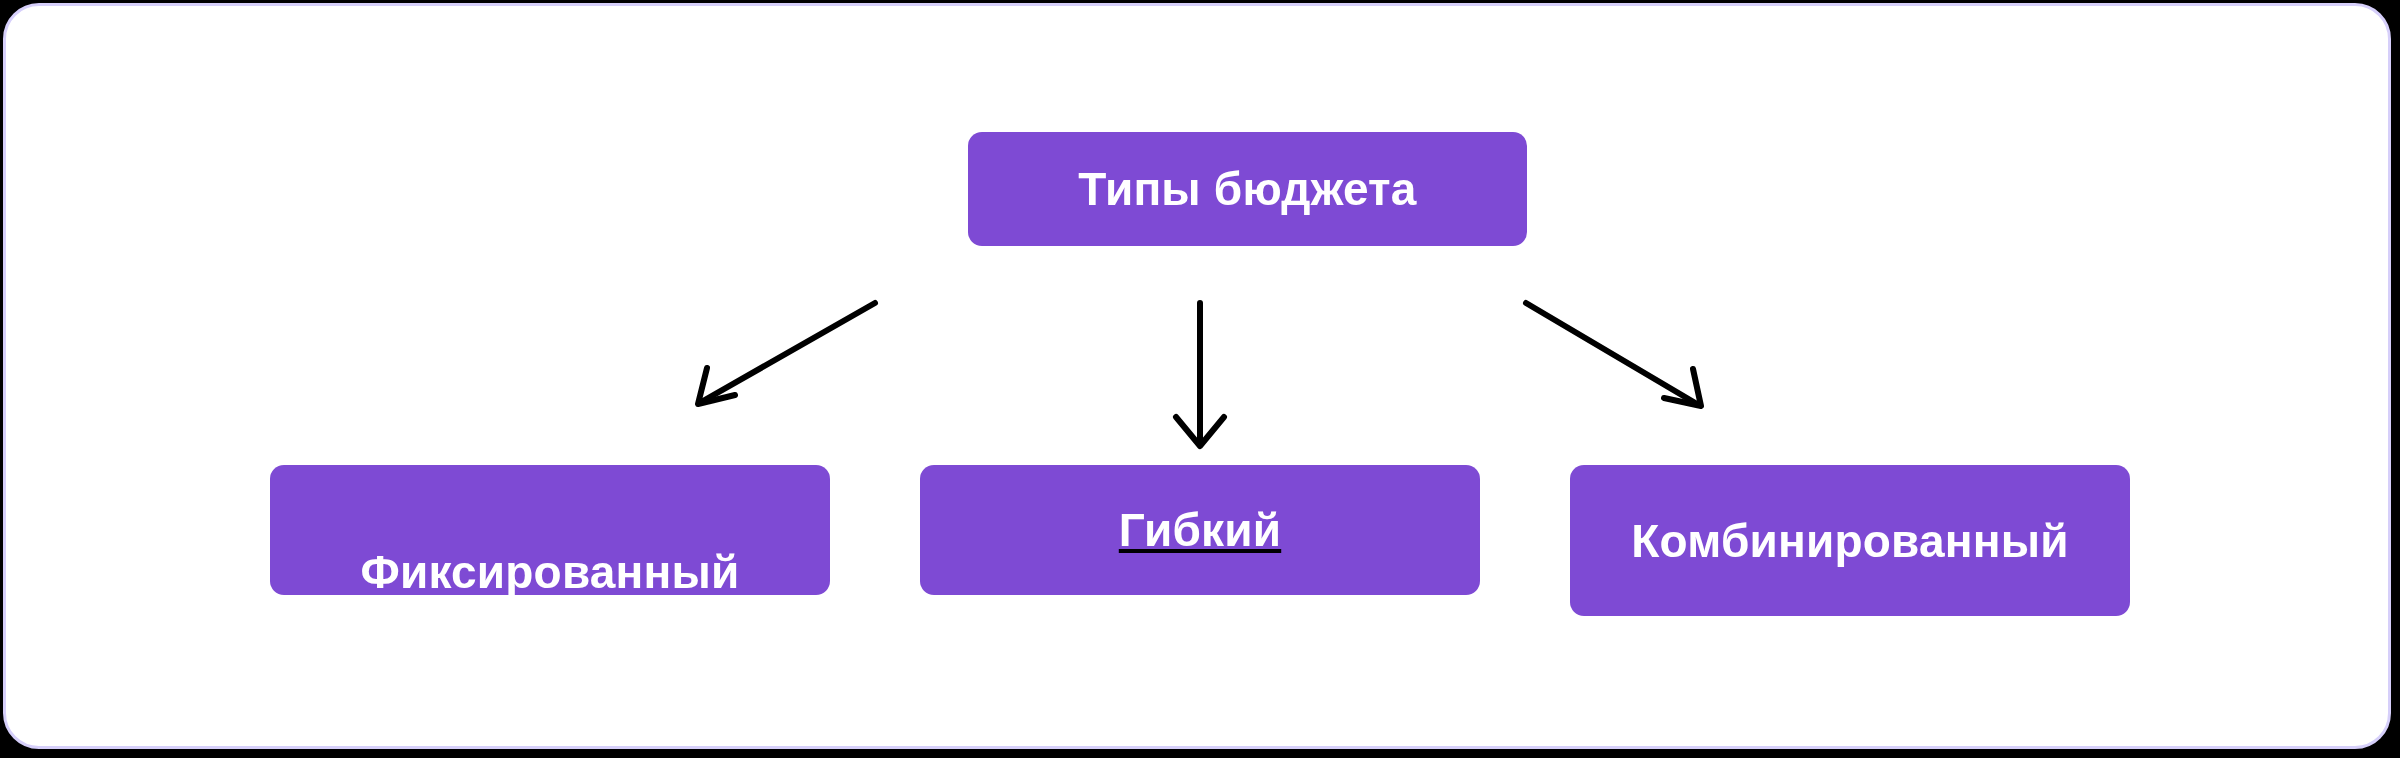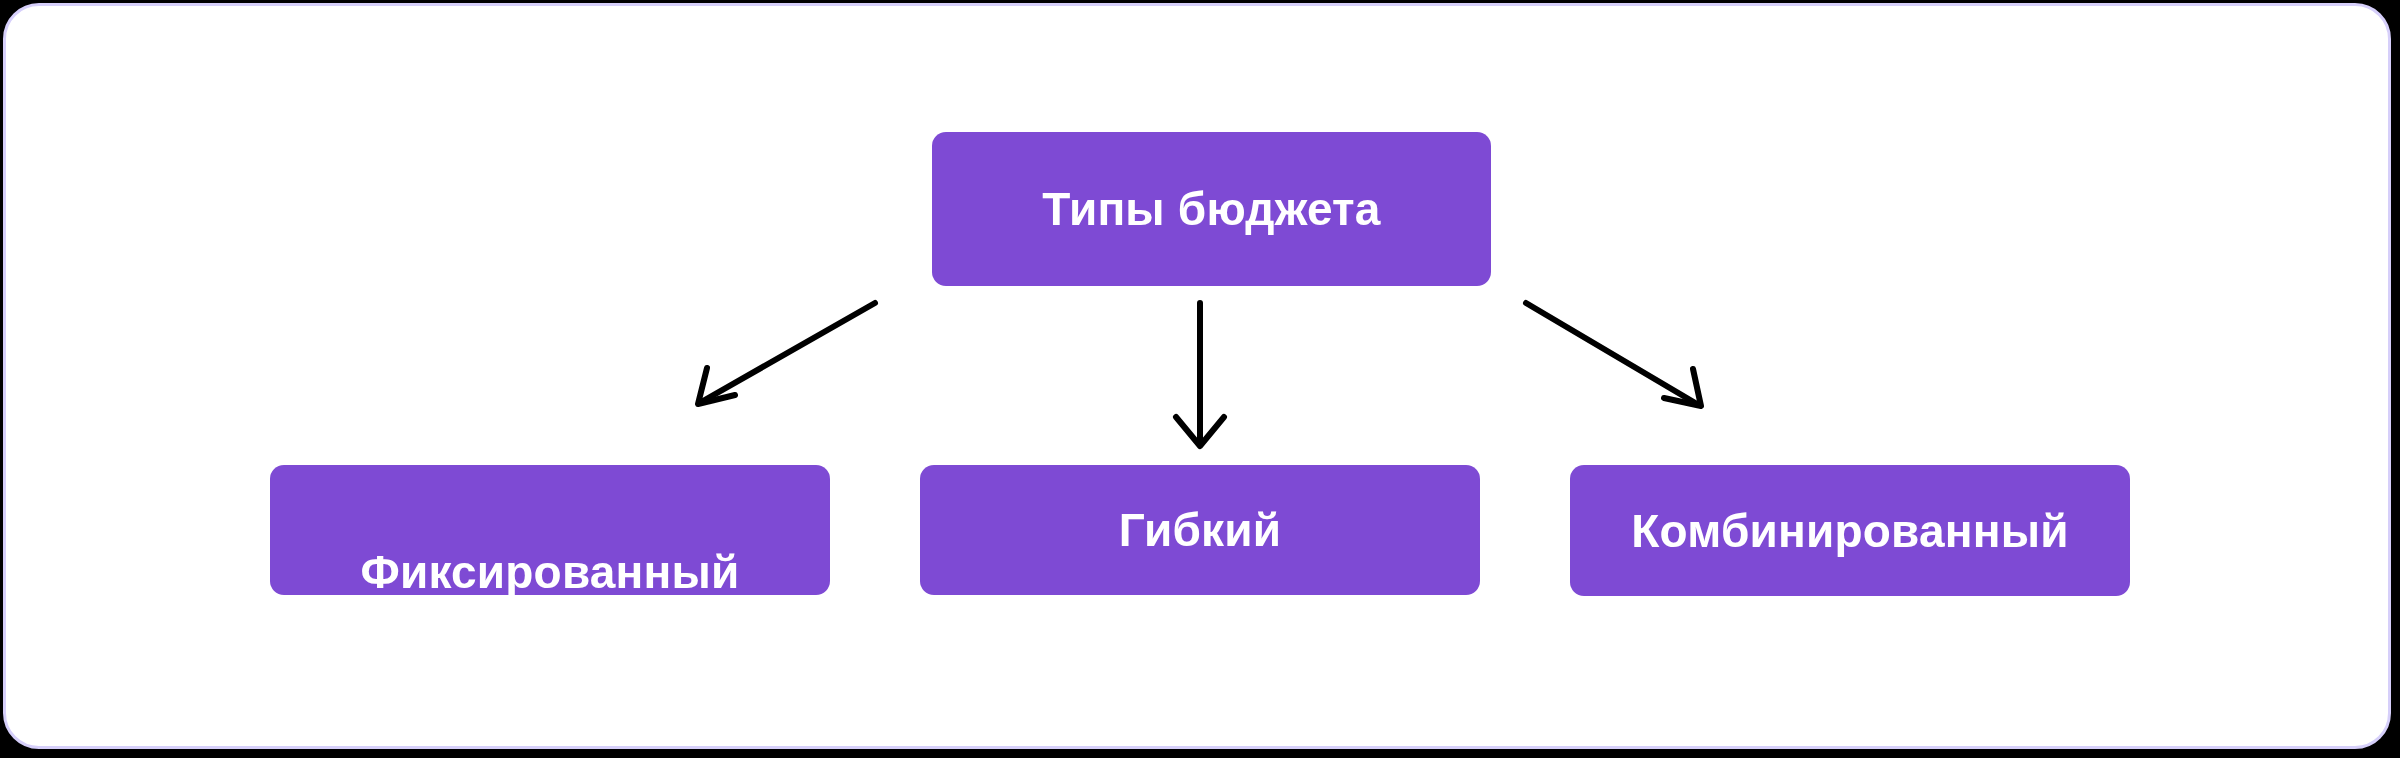--- a/index.html
+++ b/index.html
@@ -58,24 +58,24 @@
   .node-label {
     color: #ffffff;
     font-weight: bold;
     font-size: 46px;
     line-height: 1;
     letter-spacing: 0.2px;
     white-space: nowrap;
     text-align: center;
   }
 
-  #node-root     { left: 932px;  top: 132px; width: 559px; height: 154px; }
+  #node-root     { left: 968px;  top: 132px; width: 559px; height: 114px; }
   #node-fixed    { left: 270px;  top: 465px; width: 560px; height: 130px; align-items: flex-end; }
-  #node-flexible { left: 920px;  top: 465px; width: 560px; height: 130px; }
-  #node-combined { left: 1570px; top: 465px; width: 560px; height: 131px; }
+  #node-flexible { left: 920px;  top: 465px; width: 560px; height: 130px; text-decoration: underline; }
+  #node-combined { left: 1570px; top: 465px; width: 560px; height: 151px; }
 </style>
 </head>
 <body>
 
 <div id="canvas">
 
   <div id="card"></div>
 
   <svg id="arrow-layer" viewBox="0 0 2400 758" xmlns="http://www.w3.org/2000/svg">
 

